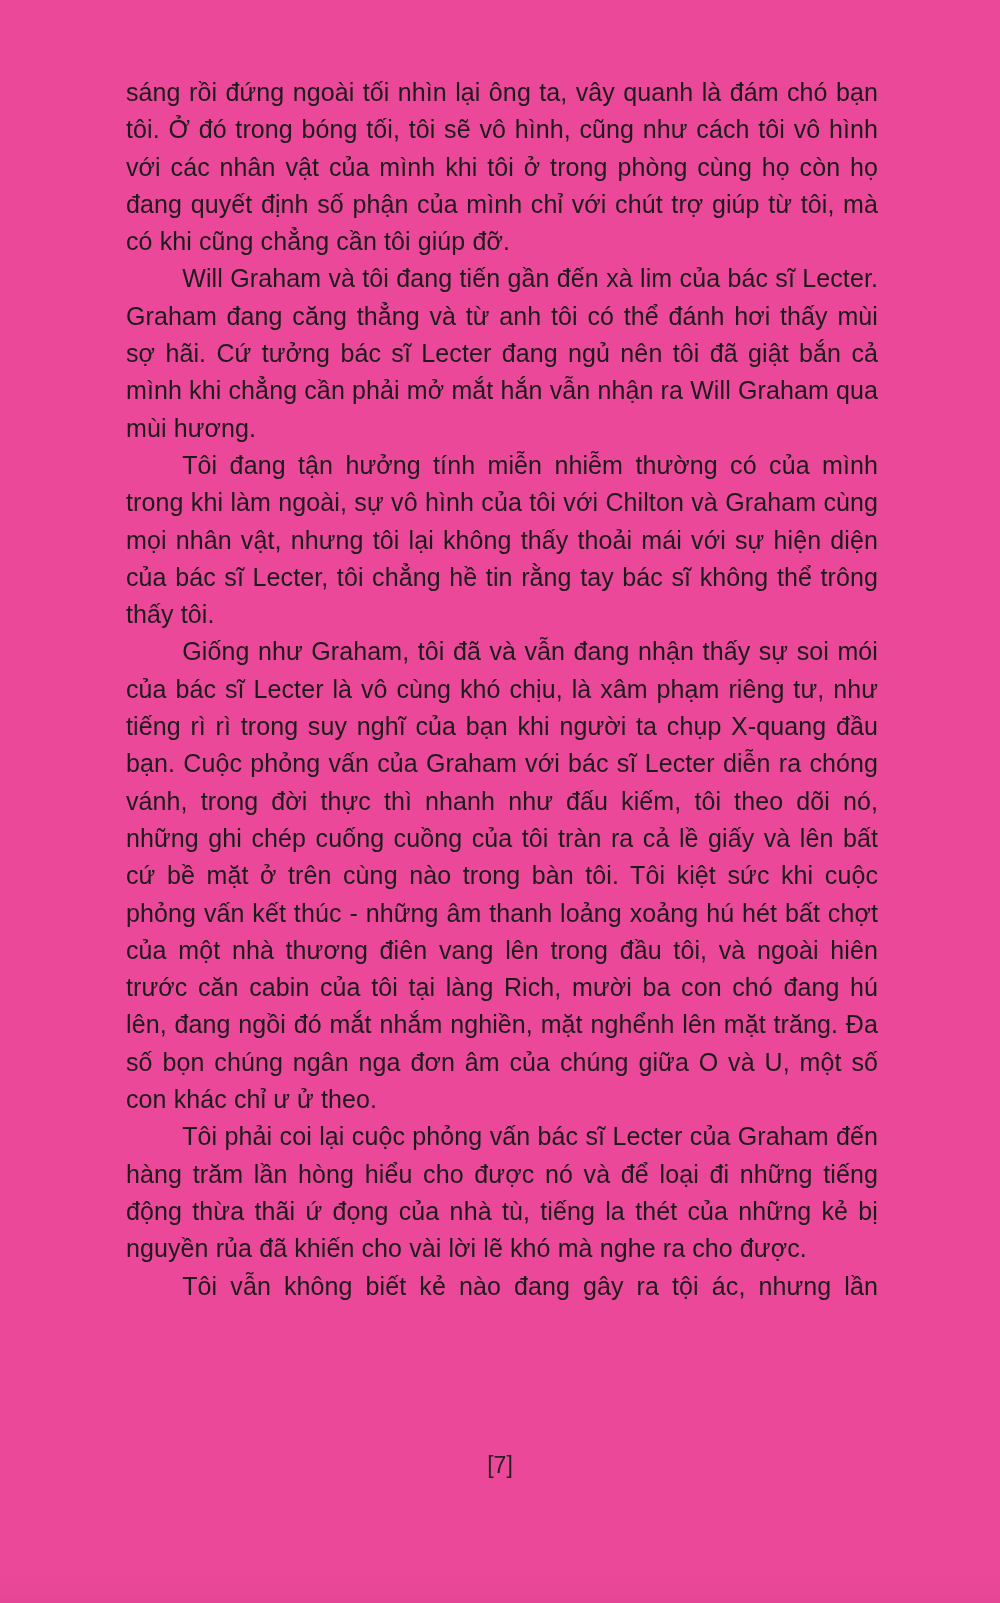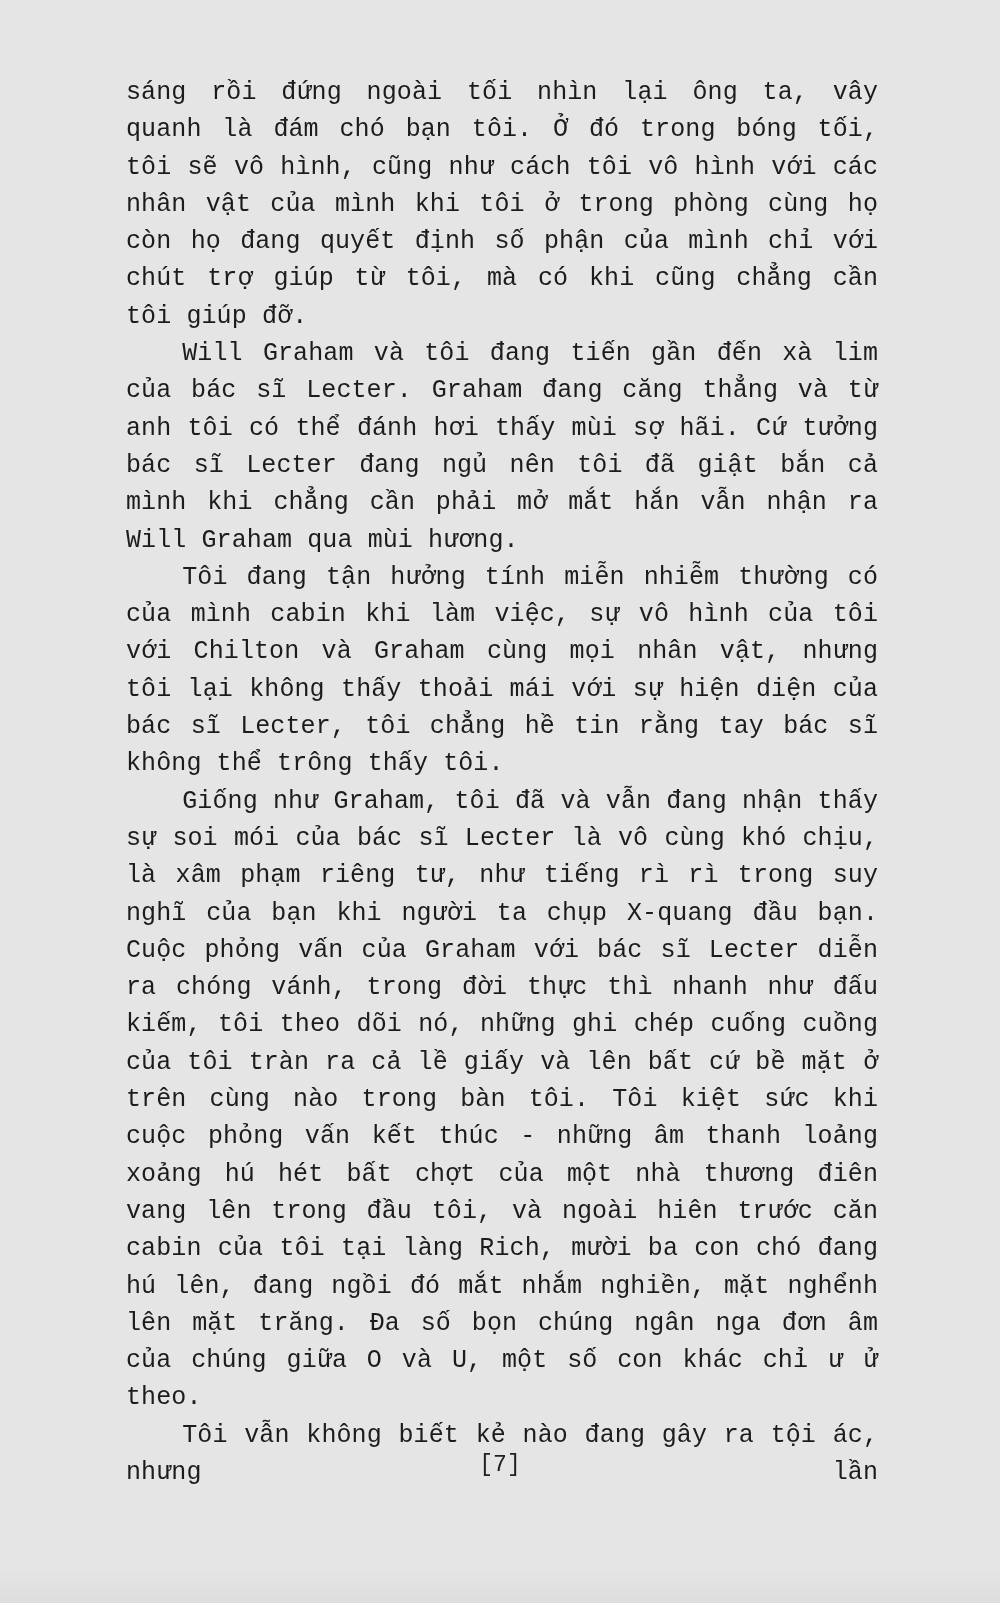--- a/index.html
+++ b/index.html
@@ -4,22 +4,22 @@
 <style>
   html, body {
     margin: 0;
     padding: 0;
     background: #ffffff;
   }
   .page {
     position: relative;
     width: 1000px;
     height: 1603px;
-    background: #e5e5e5;
-    font-family: Liberation Mono, monospace;
+    background: #ec4899;
+    font-family: Liberation Sans, sans-serif;
     color: #1c1c1c;
     overflow: hidden;
     box-sizing: border-box;
   }
   .text-block {
     position: absolute;
     top: 74px;
     left: 126px;
     width: 752px;
     font-size: 25px;
@@ -58,19 +58,20 @@
     pointer-events: none;
   }
 </style>
 </head>
 <body>
 
 <div class="page">
   <div class="text-block" id="paragraphs-container">
       <p>sáng rồi đứng ngoài tối nhìn lại ông ta, vây quanh là đám chó bạn tôi. Ở đó trong bóng tối, tôi sẽ vô hình, cũng như cách tôi vô hình với các nhân vật của mình khi tôi ở trong phòng cùng họ còn họ đang quyết định số phận của mình chỉ với chút trợ giúp từ tôi, mà có khi cũng chẳng cần tôi giúp đỡ.</p>
       <p>Will Graham và tôi đang tiến gần đến xà lim của bác sĩ Lecter. Graham đang căng thẳng và từ anh tôi có thể đánh hơi thấy mùi sợ hãi. Cứ tưởng bác sĩ Lecter đang ngủ nên tôi đã giật bắn cả mình khi chẳng cần phải mở mắt hắn vẫn nhận ra Will Graham qua mùi hương.</p>
-      <p>Tôi đang tận hưởng tính miễn nhiễm thường có của mình cabin khi làm việc, sự vô hình của tôi với Chilton và Graham cùng mọi nhân vật, nhưng tôi lại không thấy thoải mái với sự hiện diện của bác sĩ Lecter, tôi chẳng hề tin rằng tay bác sĩ không thể trông thấy tôi.</p>
+      <p>Tôi đang tận hưởng tính miễn nhiễm thường có của mình trong khi làm ngoài, sự vô hình của tôi với Chilton và Graham cùng mọi nhân vật, nhưng tôi lại không thấy thoải mái với sự hiện diện của bác sĩ Lecter, tôi chẳng hề tin rằng tay bác sĩ không thể trông thấy tôi.</p>
       <p>Giống như Graham, tôi đã và vẫn đang nhận thấy sự soi mói của bác sĩ Lecter là vô cùng khó chịu, là xâm phạm riêng tư, như tiếng rì rì trong suy nghĩ của bạn khi người ta chụp X-quang đầu bạn. Cuộc phỏng vấn của Graham với bác sĩ Lecter diễn ra chóng vánh, trong đời thực thì nhanh như đấu kiếm, tôi theo dõi nó, những ghi chép cuống cuồng của tôi tràn ra cả lề giấy và lên bất cứ bề mặt ở trên cùng nào trong bàn tôi. Tôi kiệt sức khi cuộc phỏng vấn kết thúc - những âm thanh loảng xoảng hú hét bất chợt của một nhà thương điên vang lên trong đầu tôi, và ngoài hiên trước căn cabin của tôi tại làng Rich, mười ba con chó đang hú lên, đang ngồi đó mắt nhắm nghiền, mặt nghểnh lên mặt trăng. Đa số bọn chúng ngân nga đơn âm của chúng giữa O và U, một số con khác chỉ ư ử theo.</p>
+      <p>Tôi phải coi lại cuộc phỏng vấn bác sĩ Lecter của Graham đến hàng trăm lần hòng hiểu cho được nó và để loại đi những tiếng động thừa thãi ứ đọng của nhà tù, tiếng la thét của những kẻ bị nguyền rủa đã khiến cho vài lời lẽ khó mà nghe ra cho được.</p>
       <p>Tôi vẫn không biết kẻ nào đang gây ra tội ác, nhưng lần</p>
     </div>
   <div class="page-number">[7]</div>
   <div class="scan-shade"></div>
 </div>
 
 </body></html>

